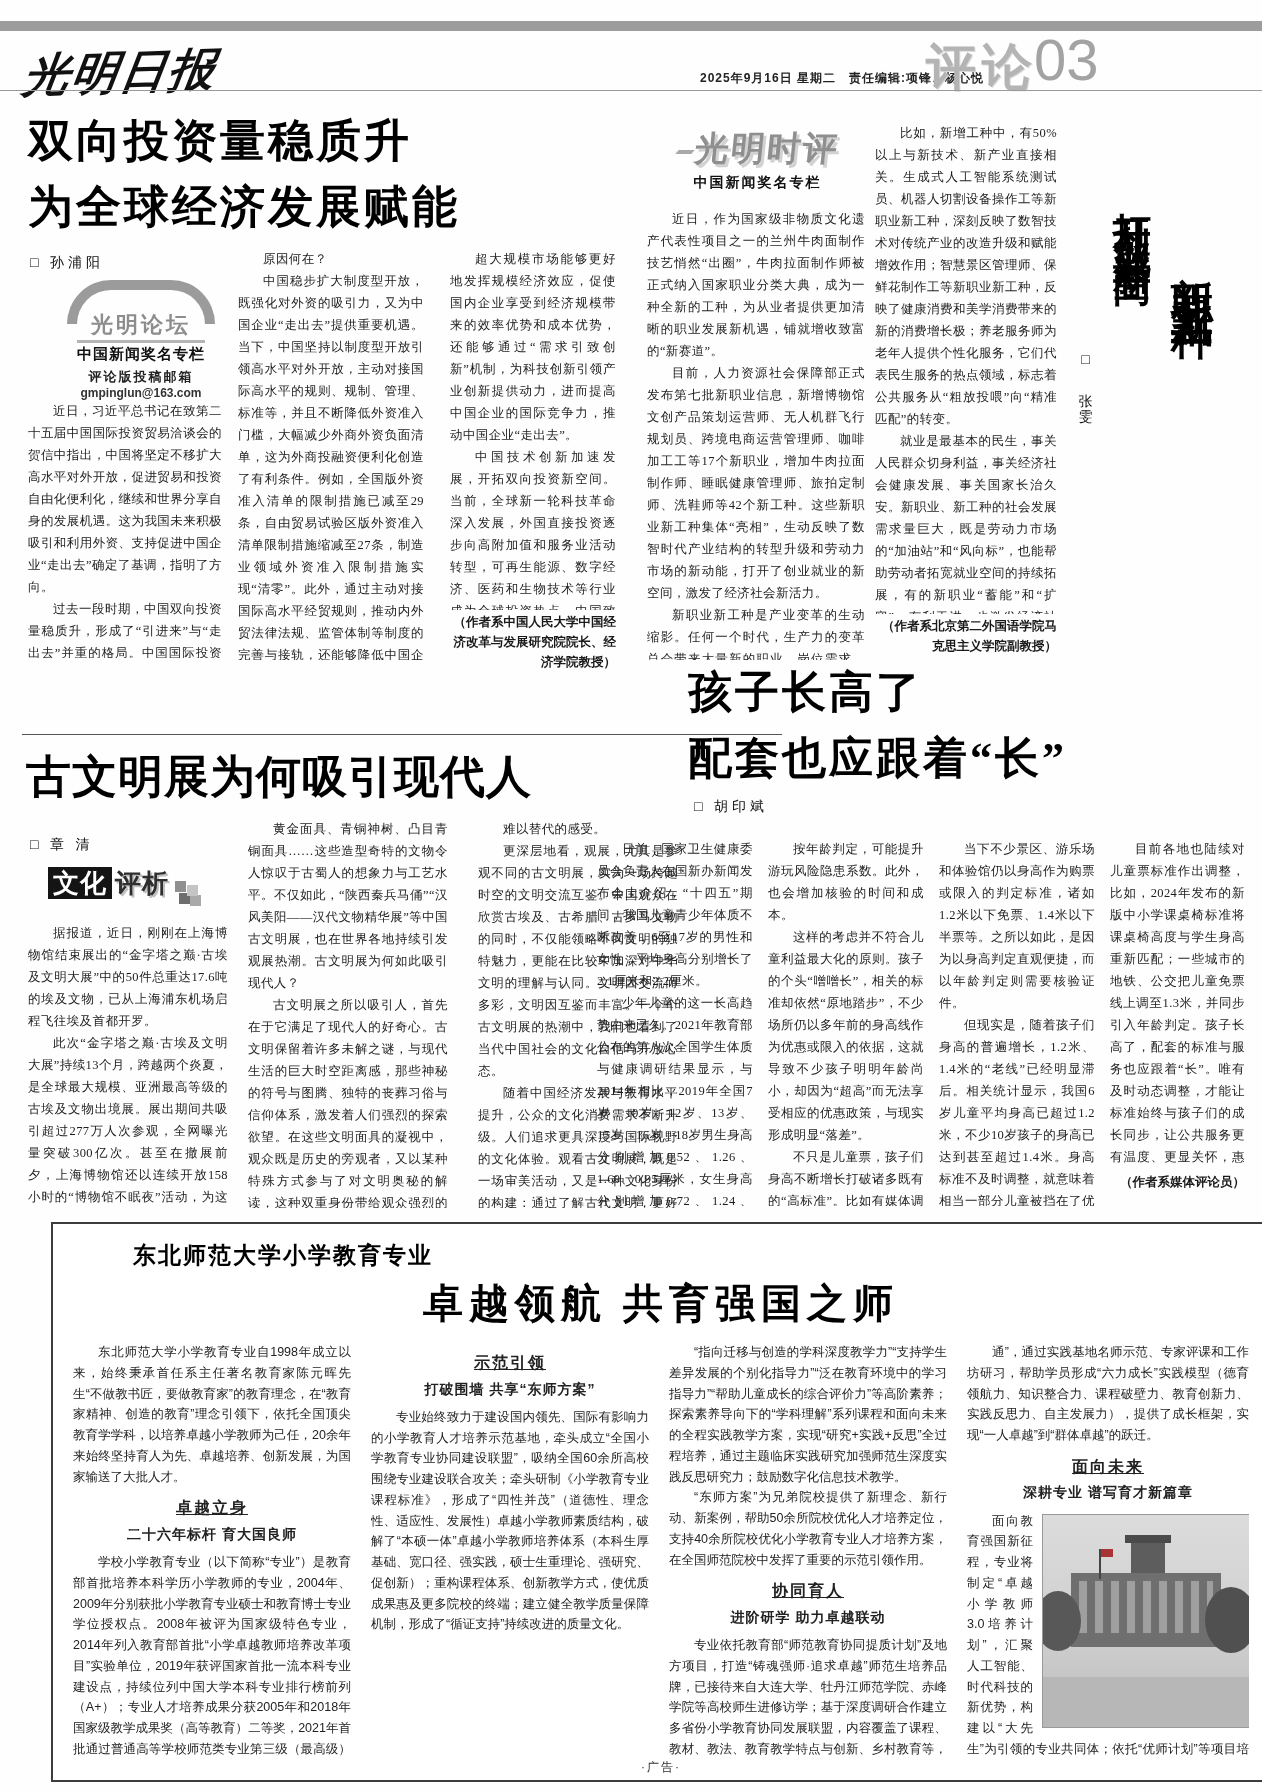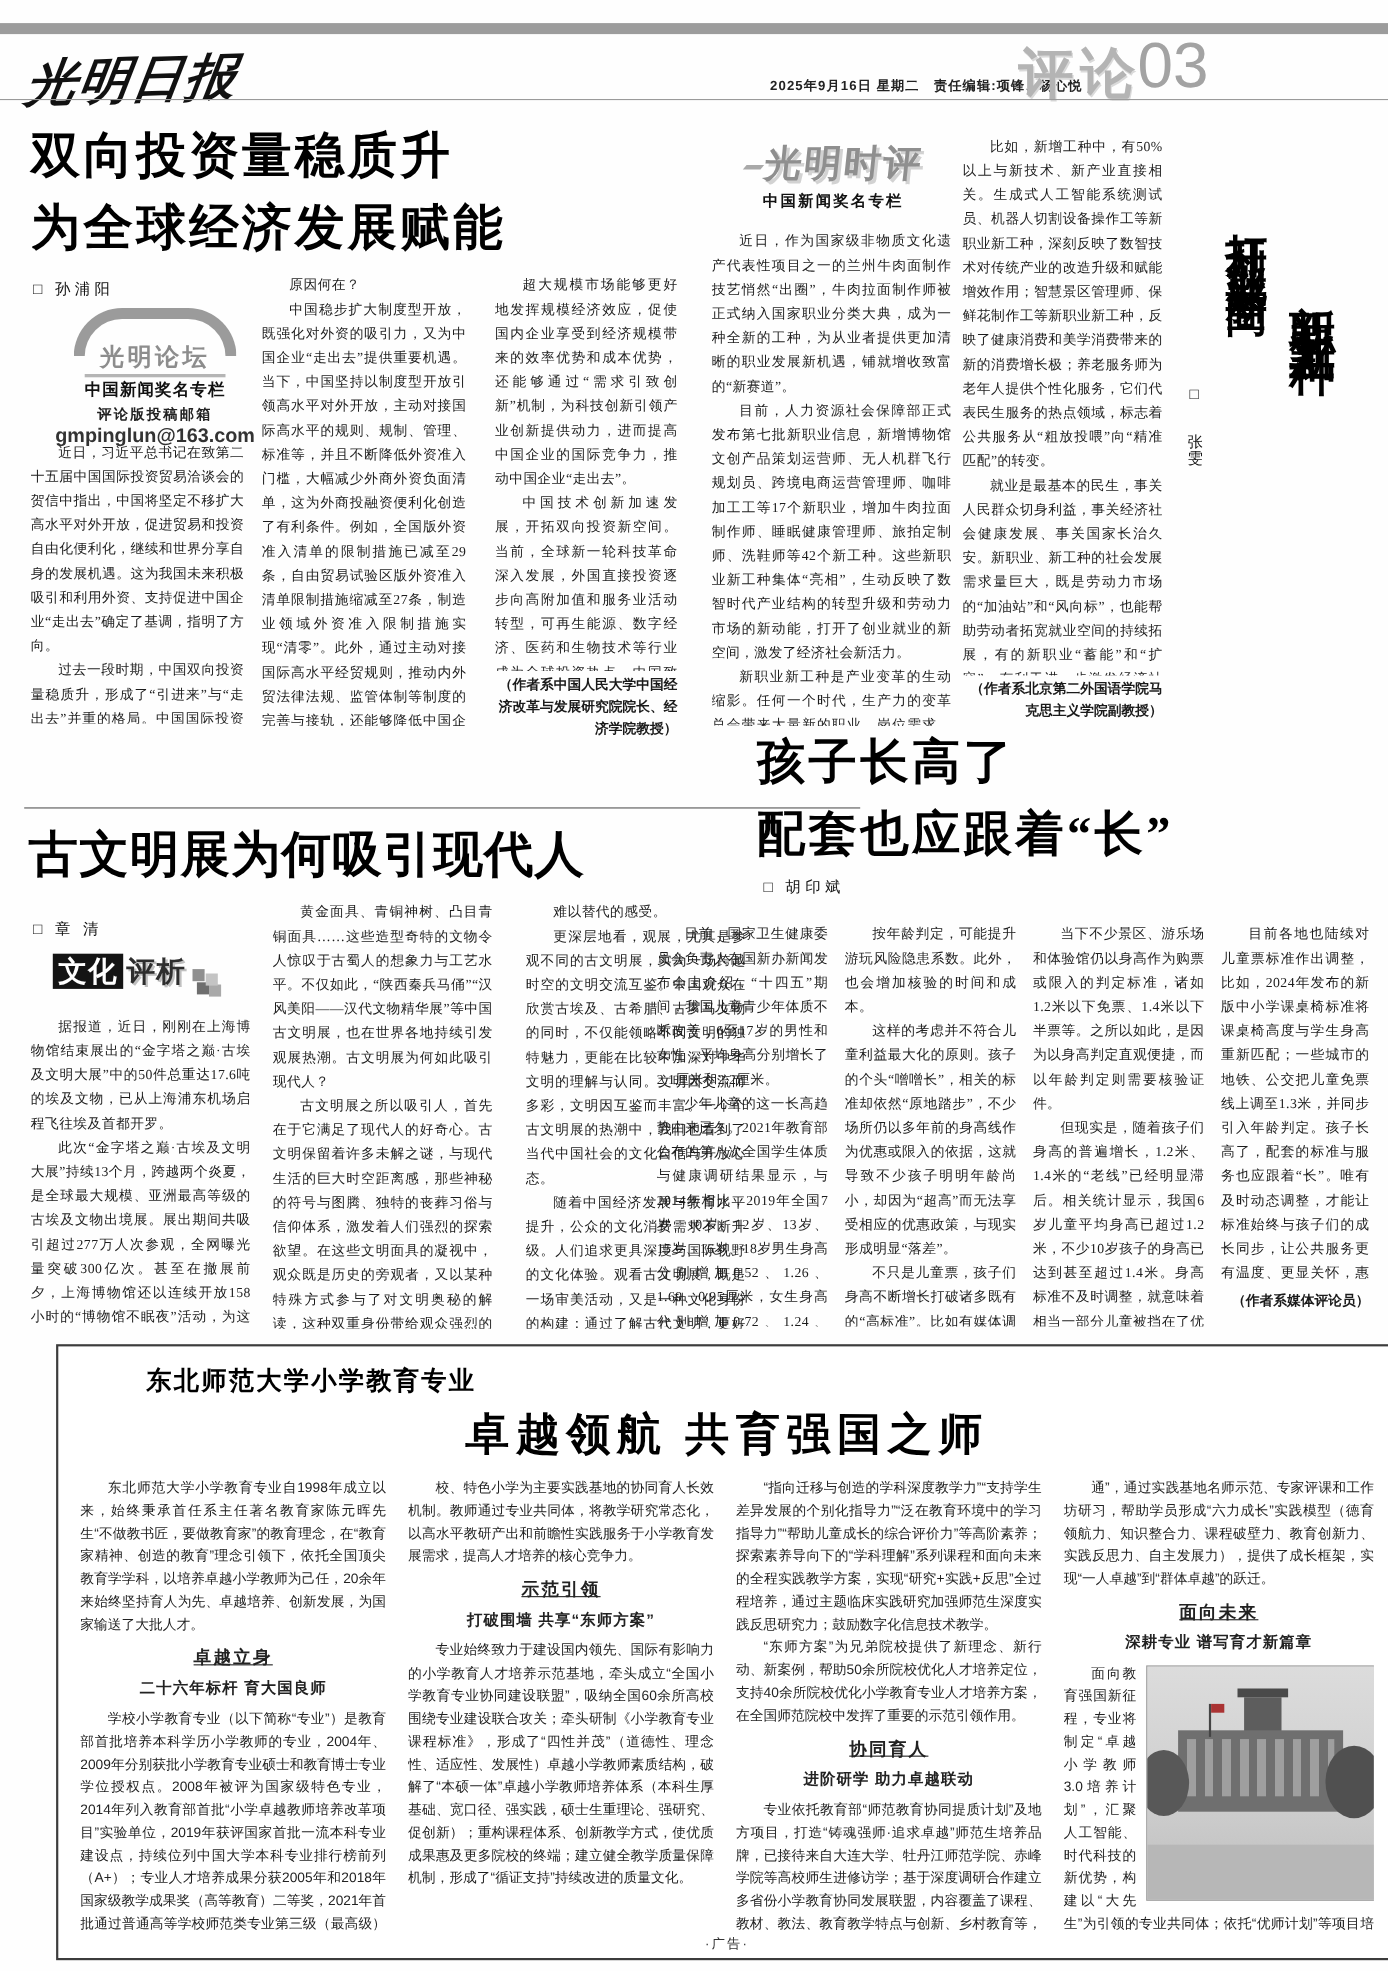--- a/index.html
+++ b/index.html
@@ -29,21 +29,21 @@
   .para{margin:0;text-indent:2em;}
   .credit{font-weight:bold;text-align:right;font-size:12.5px;line-height:1.6;}
 
   
   .forum-badge{text-align:center;}
   .forum-arch{width:128px;height:34px;margin:0 auto;border:10px solid #9b9b9b;border-bottom:none;
               border-top-left-radius:90px;border-top-right-radius:90px;}
   .forum-title{font-family:"Liberation Sans",sans-serif;font-size:22px;font-weight:bold;color:#8d8d8d;letter-spacing:3px;margin-top:-14px;}
   .forum-sub{font-family:"Liberation Sans",sans-serif;font-size:15px;font-weight:bold;color:#111;letter-spacing:1px;border-top:3px solid #b5b5b5;display:inline-block;padding-top:2px;}
   .forum-mail{font-family:"Liberation Sans",sans-serif;font-size:13px;font-weight:bold;color:#222;letter-spacing:2px;margin-top:4px;}
-  .forum-email{font-family:"Liberation Sans",sans-serif;font-size:18px;font-weight:bold;color:#333;}
+  .forum-email{font-family:"Liberation Sans",sans-serif;font-size:12px;font-weight:bold;color:#333;}
 
   .shiping-badge{text-align:center;}
   .shiping-title{display:inline-block;font-family:"Liberation Sans",sans-serif;font-size:34px;font-weight:bold;color:#8f8f8f;
        letter-spacing:2px;transform:skewX(-6deg);text-shadow:3px 3px 0 #d2d2d2;}
   .shiping-slash{display:inline-block;width:16px;height:4px;background:#a9a9a9;transform:skewX(-40deg);margin:0 2px 6px 0;}
   .shiping-sub{font-family:"Liberation Sans",sans-serif;font-size:14px;font-weight:bold;color:#111;letter-spacing:2px;margin-top:2px;}
 
   .wenhua-badge{font-family:"Liberation Sans",sans-serif;font-weight:bold;font-size:26px;letter-spacing:1px;}
   .wenhua-1{background:#141414;color:#fff;padding:1px 5px;}
   .wenhua-2{color:#2e2e2e;text-shadow:2px 2px 0 #c0c0c0;padding-left:3px;}
@@ -192,21 +192,20 @@
         </div>
       <div class="ad-sub1">卓越立身</div>
       <div class="ad-sub2">二十六年标杆  育大国良师</div>
       <div>
           <p class="para">学校小学教育专业（以下简称“专业”）是教育部首批培养本科学历小学教师的专业，2004年、2009年分别获批小学教育专业硕士和教育博士专业学位授权点。2008年被评为国家级特色专业，2014年列入教育部首批“小学卓越教师培养改革项目”实验单位，2019年获评国家首批一流本科专业建设点，持续位列中国大学本科专业排行榜前列（A+）；专业人才培养成果分获2005年和2018年国家级教学成果奖（高等教育）二等奖，2021年首批通过普通高等学校师范类专业第三级（最高级）认证。</p>
         </div>
     </div>
 
     <div class="abs ad-col" style="left:318px;top:118px;width:278px;height:420px;">
       <div>
-          <p class="para">校、特色小学为主要实践基地的协同育人长效机制。教师通过专业共同体，将教学研究常态化，以高水平教研产出和前瞻性实践服务于小学教育发展需求，提高人才培养的核心竞争力。</p>
         </div>
       <div class="ad-sub1">示范引领</div>
       <div class="ad-sub2">打破围墙  共享“东师方案”</div>
       <div>
           <p class="para">专业始终致力于建设国内领先、国际有影响力的小学教育人才培养示范基地，牵头成立“全国小学教育专业协同建设联盟”，吸纳全国60余所高校围绕专业建设联合攻关；牵头研制《小学教育专业课程标准》，形成了“四性并茂”（道德性、理念性、适应性、发展性）卓越小学教师素质结构，破解了“本硕一体”卓越小学教师培养体系（本科生厚基础、宽口径、强实践，硕士生重理论、强研究、促创新）；重构课程体系、创新教学方式，使优质成果惠及更多院校的终端；建立健全教学质量保障机制，形成了“循证支持”持续改进的质量文化。</p>
         </div>
     </div>
 
     <div class="abs ad-col" style="left:616px;top:118px;width:278px;height:420px;">
       <div>

